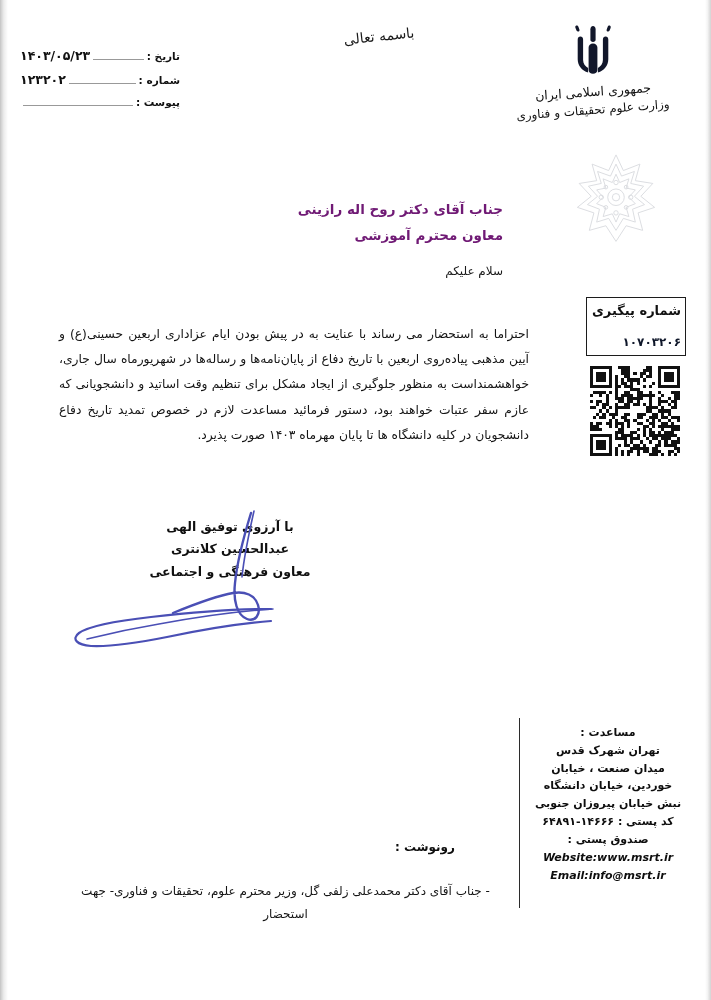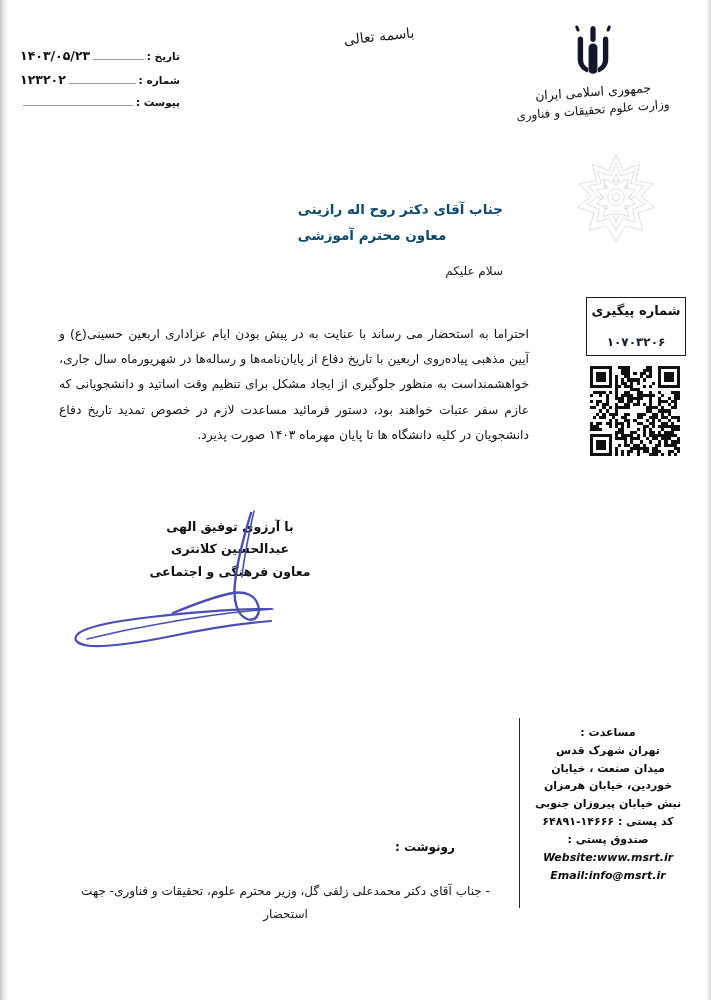--- a/index.html
+++ b/index.html
@@ -110,46 +110,46 @@
     top: 152px;
     right: 48px;
     opacity: 0.55;
   }
 
   
   .addressee {
     position: absolute;
     top: 196px;
     right: 207px;
-    text-align: left;
+    text-align: right;
     direction: rtl;
     font-weight: bold;
     font-size: 13.5px;
     line-height: 1.95;
-    color: #0c4a6e;
+    color: #701a75;
   }
 
   .salutation {
     position: absolute;
     top: 264px;
     right: 207px;
     font-size: 12px;
     color: #1a1a1a;
     direction: rtl;
   }
 
   
   .tracking-box {
     position: absolute;
     top: 297px;
     right: 24px;
     width: 100px;
     border: 1.5px solid #1c1c1c;
     padding: 5px 4px 6px 4px;
-    text-align: center;
+    text-align: right;
     direction: rtl;
     background: #fff;
   }
   .tracking-label { font-size: 13px; font-weight: bold; color: #111; }
   .tracking-value {
     font-size: 12px; font-weight: bold; color: #0f172a;
     letter-spacing: 0.5px; margin-top: 17px;
   }
   .qr {
     position: absolute;
@@ -783,21 +783,21 @@
     <div>با آرزوی توفیق الهی</div>
     <div>عبدالحسین کلانتری</div>
     <div>معاون فرهنگی و اجتماعی</div>
   </div>
 
   <div class="footer-divider"></div>
   <div class="footer-address">
     <div>مساعدت :</div>
     <div>تهران شهرک قدس</div>
     <div>میدان صنعت ، خیابان</div>
-    <div>خوردین، خیابان هرمزان</div>
+    <div>خوردین، خیابان دانشگاه</div>
     <div>نبش خیابان پیروزان جنوبی</div>
     <div>کد پستی : ۱۴۶۶۶-۶۴۸۹۱</div>
     <div>صندوق پستی :</div>
     <div class="web">Website:www.msrt.ir</div>
     <div class="web">Email:info@msrt.ir</div>
   </div>
 
   <div class="cc-label">رونوشت :</div>
   <div class="cc-list">
     <div>- جناب آقای دکتر محمدعلی زلفی گل، وزیر محترم علوم، تحقیقات و فناوری- جهت استحضار</div>

